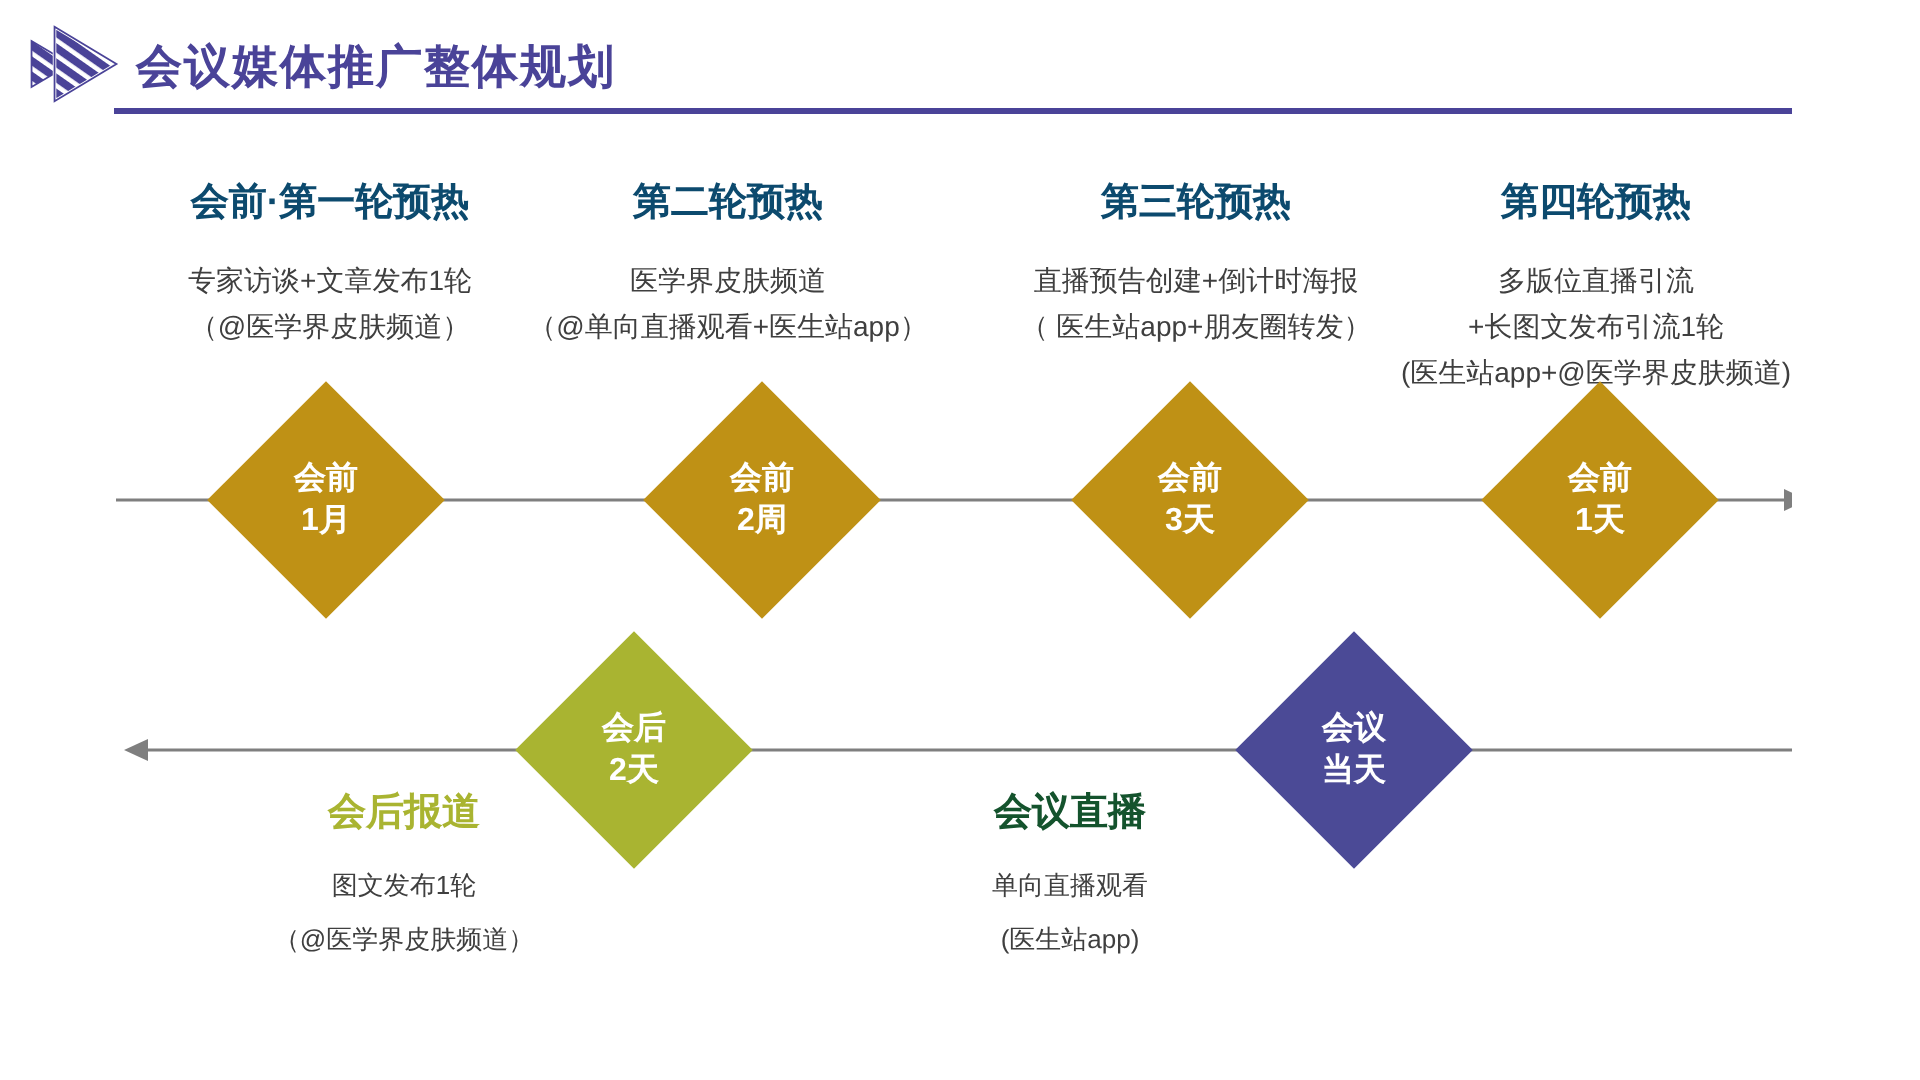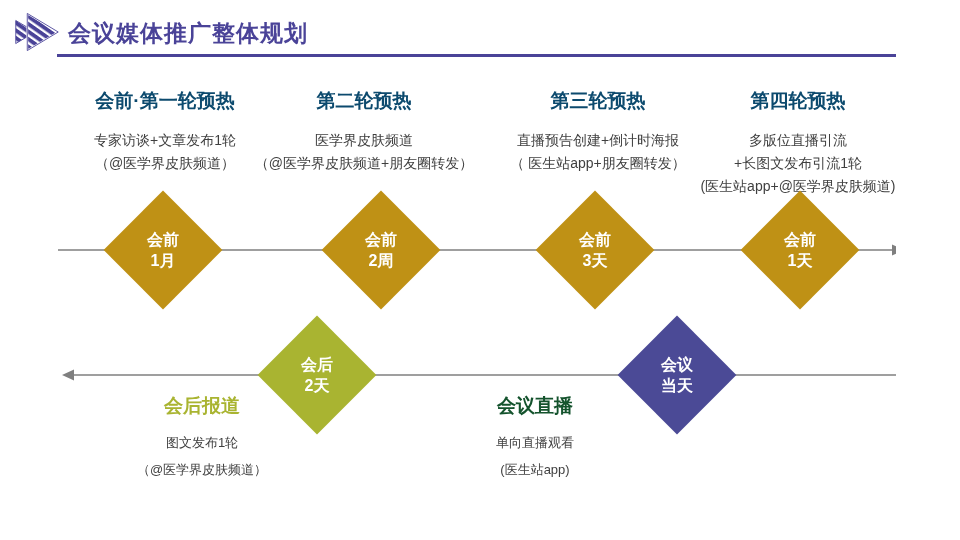--- a/index.html
+++ b/index.html
@@ -71,21 +71,21 @@
   <div class="title-underline"></div>
 
   <div class="phase phase-1">
     <h2>会前·第一轮预热</h2>
     <p>专家访谈+文章发布1轮</p>
     <p>（@医学界皮肤频道）</p>
   </div>
   <div class="phase phase-2">
     <h2>第二轮预热</h2>
     <p>医学界皮肤频道</p>
-    <p>（@医学界皮肤频道+朋友圈转发）</p>
+    <p>（@单向直播观看+医生站app）</p>
   </div>
   <div class="phase phase-3">
     <h2>第三轮预热</h2>
     <p>直播预告创建+倒计时海报</p>
     <p>（ 医生站app+朋友圈转发）</p>
   </div>
   <div class="phase phase-4">
     <h2>第四轮预热</h2>
     <p>多版位直播引流</p>
     <p>+长图文发布引流1轮</p>

